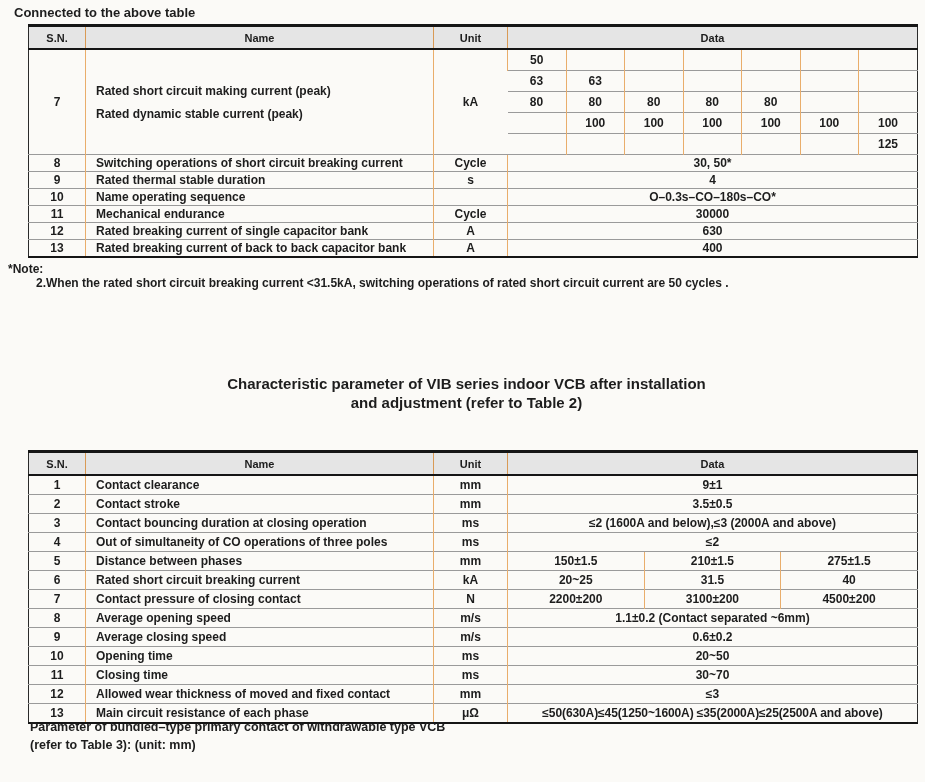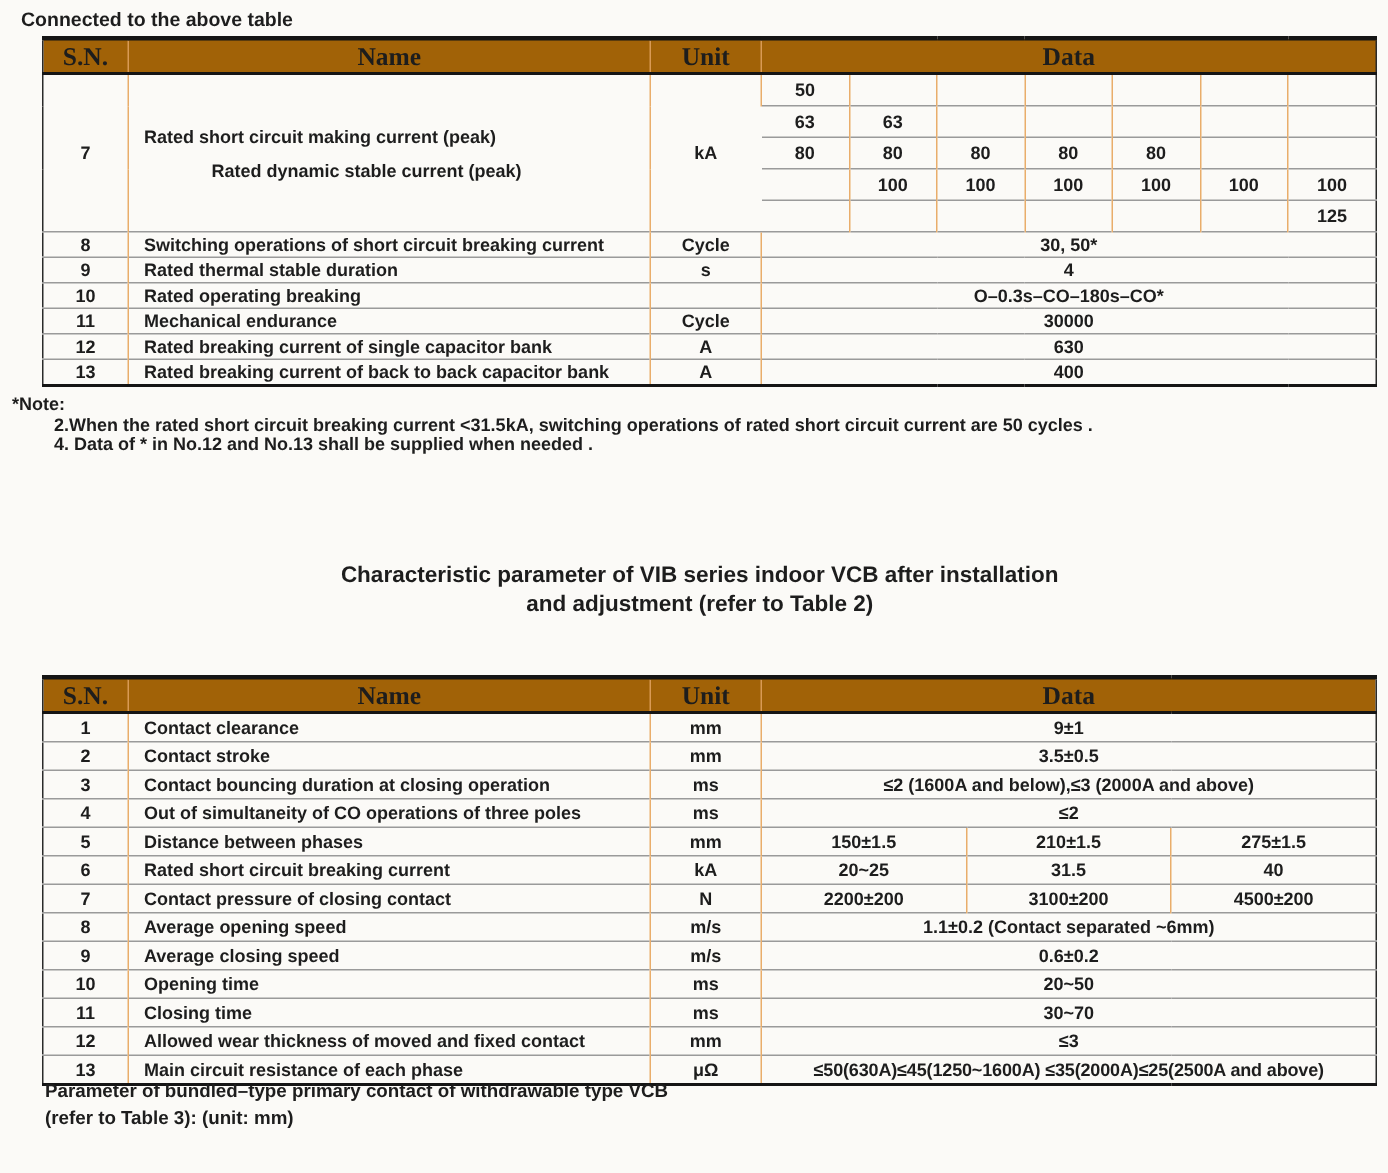--- a/index.html
+++ b/index.html
@@ -22,42 +22,42 @@
     border-collapse:collapse;table-layout:fixed;
     border-top:3px solid #151515;
     border-bottom:2px solid #151515;
     border-left:1.5px solid #2a2a2a;
     border-right:1.5px solid #2a2a2a;
   }
   #t1{top:24px;}
   #t2{top:450px;}
 
   table.spec thead th{
-    background:#a16207;
+    background:#e5e5e5;
     border-left:1px solid #d99a55;
     border-bottom:2px solid #151515;
-    font-size:17px;font-weight:700;
-    height:21px;text-align:center;padding:0;font-family:Liberation Serif, serif;
+    font-size:11px;font-weight:700;
+    height:21px;text-align:center;padding:0;
   }
   table.spec thead th:first-child{border-left:none;}
 
   table.spec td{
     border-left:1px solid #e9ad6b;
     border-top:1px solid #9a9a9a;
     font-size:12px;font-weight:700;
     text-align:center;vertical-align:middle;
     padding:0 2px;overflow:hidden;white-space:nowrap;
   }
   table.spec td:first-child{border-left:none;}
   table.spec td.name{text-align:left;padding-left:10px;}
   #t1 tr.sub td{height:20px;}
   #t1 tr.r td{height:16px;}
   #t2 tr.r td{height:18px;}
   td .nl{line-height:16px;}
-  td .nl + .nl{margin-top:7px;margin-left:45px;}
+  td .nl + .nl{margin-top:7px;}
   td.small{font-size:10.6px;letter-spacing:-0.1px;}
 
   .note{
     position:absolute;left:8px;top:263px;
     font-size:12px;font-weight:700;line-height:13.6px;
   }
   .note .n-item{margin-left:28px;}
   .note .n-cont{margin-left:39px;}
 
   .mid-title{
@@ -158,21 +158,21 @@
         <td colspan="7">30, 50*</td>
       </tr>
       <tr class="r">
         <td>9</td>
         <td class="name">Rated thermal stable duration</td>
         <td>s</td>
         <td colspan="7">4</td>
       </tr>
       <tr class="r">
         <td>10</td>
-        <td class="name">Rated operating breaking</td>
+        <td class="name">Name operating sequence</td>
         <td></td>
         <td colspan="7">O–0.3s–CO–180s–CO*</td>
       </tr>
       <tr class="r">
         <td>11</td>
         <td class="name">Mechanical endurance</td>
         <td>Cycle</td>
         <td colspan="7">30000</td>
       </tr>
       <tr class="r">
@@ -186,21 +186,20 @@
         <td class="name">Rated breaking current of back to back capacitor bank</td>
         <td>A</td>
         <td colspan="7">400</td>
       </tr>
     </tbody>
   </table>
 
   <div class="note">
     <div>*Note:</div>
     <div class="n-item">2.When the rated short circuit breaking current &lt;31.5kA, switching operations of rated short circuit current are 50 cycles .</div>
-    <div class="n-item">4. Data of * in No.12 and No.13 shall be supplied when needed .</div>
   </div>
 
   <div class="mid-title">
     <div>Characteristic parameter of VIB series indoor VCB after installation</div>
     <div>and adjustment (refer to Table 2)</div>
   </div>
 
   <table class="spec" id="t2">
     <colgroup>
       <col style="width:57px">

